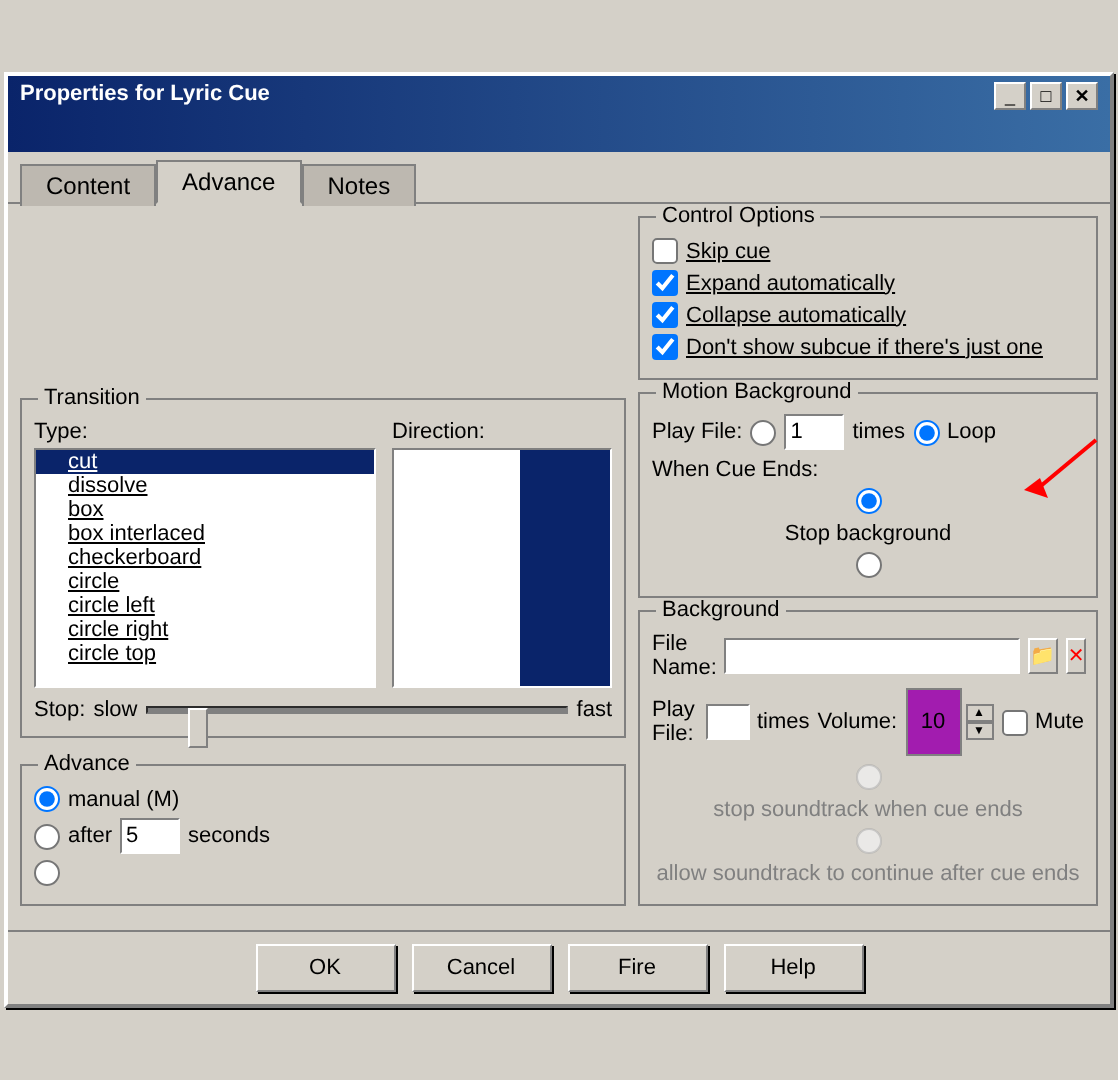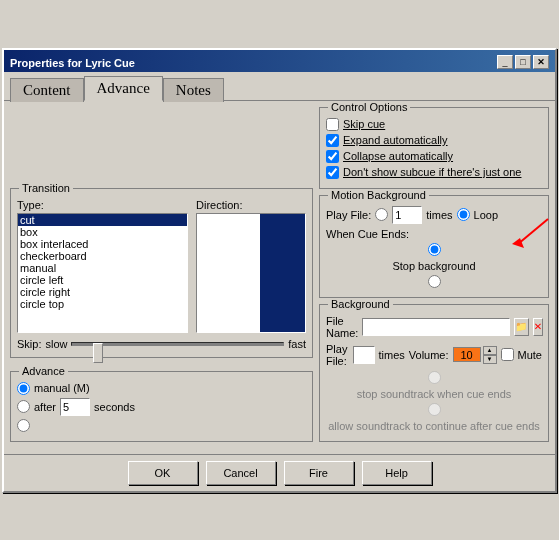--- a/index.html
+++ b/index.html
@@ -20,22 +20,22 @@
       border-right-color: #808080;
       border-bottom-color: #808080;
       box-shadow: 1px 1px 0 #000;
     }
     .title-bar {
       background: linear-gradient(to right, #0a246a, #3a6ea5);
       color: white;
       padding: 3px 6px;
       display: flex;
       justify-content: space-between;
-      align-items: flex-end;
-      height: 22px;
+      align-items: flex-start;
+      height: 38px;
     }
     .title-text {
       font-weight: bold;
       font-size: 11px;
     }
     .title-buttons {
       display: flex;
       gap: 2px;
     }
     .title-btn {
@@ -62,23 +62,22 @@
       display: flex;
       padding: 4px 6px 0;
       gap: 0;
     }
     .tab {
       padding: 3px 12px;
       border: 1px solid #808080;
       border-bottom: none;
       background: #d4d0c8;
       cursor: pointer;
-      font-size: 15px;
+      font-size: 12px;
       position: relative;
-      font-family: Liberation Serif, serif;
     }
     .tab.active {
       background: #d4d0c8;
       border-bottom: 1px solid #d4d0c8;
       z-index: 2;
       margin-bottom: -1px;
       font-weight: normal;
     }
     .tab:not(.active) {
       background: #bdb8b0;
@@ -135,22 +134,23 @@
       background: white;
       border: 1px solid;
       border-top-color: #808080;
       border-left-color: #808080;
       border-right-color: #ffffff;
       border-bottom-color: #ffffff;
       overflow-y: auto;
       font-size: 11px;
     }
     .listbox-item {
-      padding: 0 2px;
+      padding: 0 16px;
       cursor: pointer;
+      text-decoration: underline;
     }
     .listbox-item.selected {
       background: #0a246a;
       color: white;
     }
     .dir-preview {
       width: 100%;
       height: 120px;
       background: white;
       border: 1px solid;
@@ -273,25 +273,25 @@
       border-right-color: #808080;
       border-bottom-color: #808080;
       display: flex;
       align-items: center;
       justify-content: center;
       cursor: pointer;
       font-size: 10px;
     }
     .volume-input {
       width: 28px;
-      height: 15px;
+      height: 34px;
       border: 1px solid #808080;
       font-size: 11px;
       text-align: center;
-      background: #f97316;
+      background: #a21caf;
     }
     .disabled-text {
       color: #808080;
       font-size: 11px;
     }
     .bottom-btn-row {
       display: flex;
       justify-content: center;
       gap: 8px;
       padding: 6px;
@@ -373,39 +373,40 @@
 
       <div class="left-col">
 
         <div class="group-box">
           <span class="group-box-title">Transition</span>
           <div class="transition-row">
             <div class="type-col">
               <div class="field-label">Type:</div>
               <div class="listbox">
                 <div class="listbox-item selected">cut</div>
+                <div class="listbox-item">dissolve</div>
                 <div class="listbox-item">box</div>
                 <div class="listbox-item">box interlaced</div>
                 <div class="listbox-item">checkerboard</div>
-                <div class="listbox-item">manual</div>
+                <div class="listbox-item">circle</div>
                 <div class="listbox-item">circle left</div>
                 <div class="listbox-item">circle right</div>
                 <div class="listbox-item">circle top</div>
               </div>
             </div>
             <div class="dir-col">
               <div class="field-label">Direction:</div>
               <div class="dir-preview">
                 <div class="dir-blue-bar"></div>
               </div>
             </div>
           </div>
 
           <div class="speed-row">
-            <span class="speed-label">Skip:</span>
+            <span class="speed-label">Stop:</span>
             <span class="speed-label">slow</span>
             <input type="range" class="speed-slider" min="0" max="100" value="10" style="">
             <span class="speed-label">fast</span>
           </div>
         </div>
 
         <div class="group-box advance-box">
           <span class="group-box-title">Advance</span>
           <div style="margin-top:6px;">
             <div class="advance-row">

